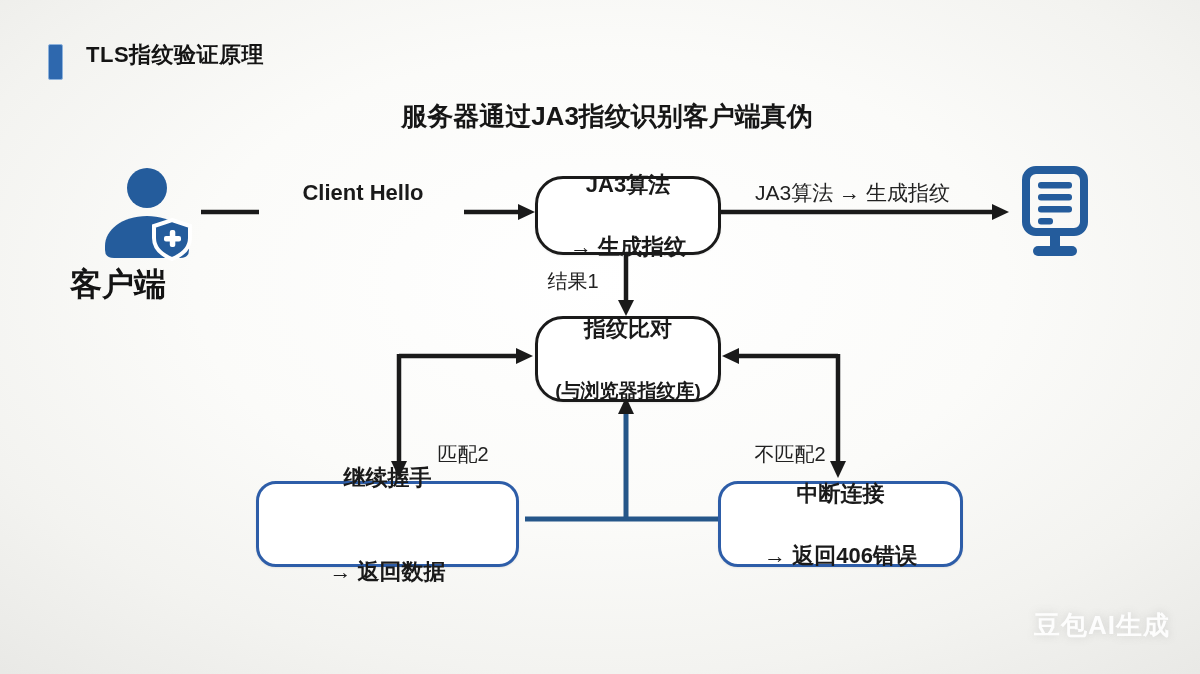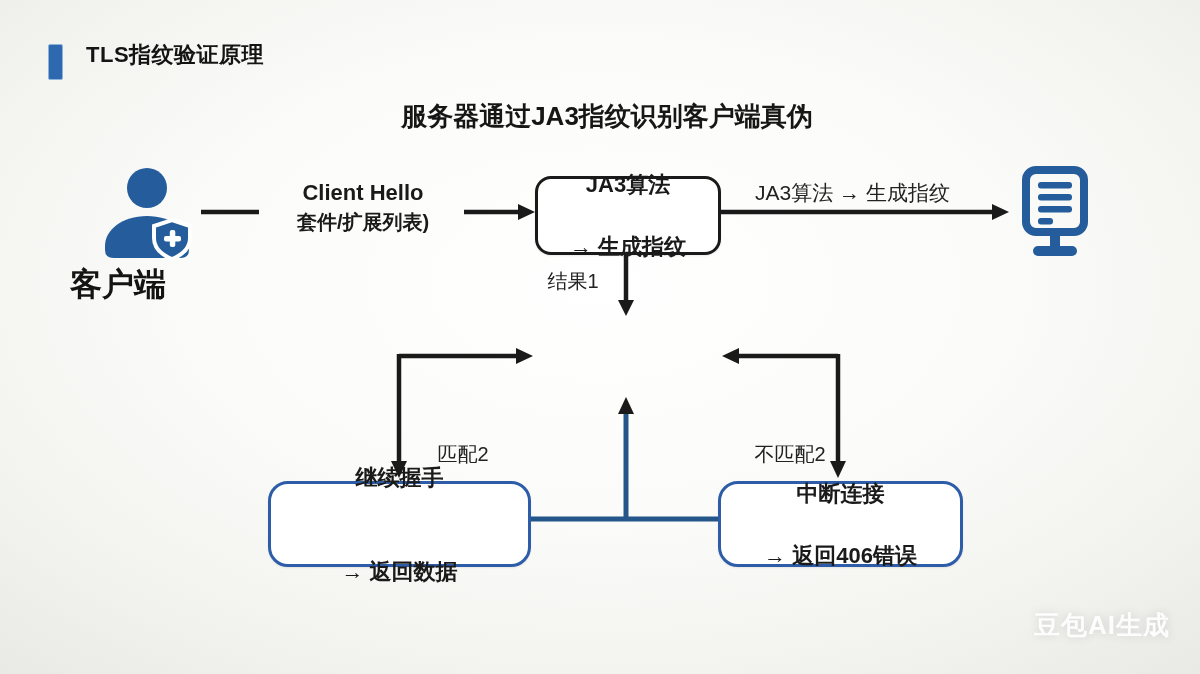--- a/index.html
+++ b/index.html
@@ -22,31 +22,31 @@
     left:86px;top:40px;width:520px;
     font-size:22px;font-weight:800;letter-spacing:0.5px;color:#141414;
   }
   .subtitle{
     left:300px;top:99px;width:614px;text-align:center;
     font-size:26px;font-weight:700;color:#161616;
   }
   
   .flowbox{
     display:flex;flex-direction:column;align-items:center;justify-content:center;
-    background:#ffffff;border-radius:16px;text-align:center;
+    background:#ffffff;border-radius:28px;text-align:center;
     box-shadow:0 1px 2px rgba(0,0,0,0.08);
   }
   .blackbox{border:3.5px solid #1a1a1a;}
   .bluebox{border:3px solid #2d5da8;border-radius:20px;}
   .flowbox .l1{font-size:22px;font-weight:700;line-height:29px;}
   .flowbox .l2{font-size:22px;font-weight:700;line-height:29px;margin-top:33px;}
   .flowbox.compare .l2{font-size:19px;}
   #ja3-box{left:535px;top:176px;width:180px;height:73px;}
   #compare-box{left:535px;top:316px;width:180px;height:80px;}
-  #continue-box{left:268px;top:481px;width:257px;height:80px;gap:32px;}
+  #continue-box{left:256px;top:481px;width:257px;height:80px;gap:32px;}
   #abort-box{left:718px;top:481px;width:239px;height:80px;}
   
   .node-label{font-size:32px;font-weight:800;text-align:left;color:#141414;}
   #client-label{left:70px;top:263px;width:160px;}
   #server-label{left:1000px;top:262px;width:110px;}
   
   .edge-label{font-size:20px;font-weight:400;color:#222;text-align:center;}
   #client-hello{left:255px;top:150px;width:216px;text-align:center;}
   #client-hello .hello-title{font-size:22px;font-weight:800;line-height:30px;margin-top:28px;}
   #client-hello .hello-line{font-size:20px;font-weight:700;line-height:29px;}
@@ -113,21 +113,20 @@
     <circle cx="47" cy="22" r="20" fill="#245c9c"></circle>
     <path d="M47,50 C22,50 5,64 5,80 L5,84 Q5,92 14,92 L80,92 Q89,92 89,84 L89,80 C89,64 72,50 47,50 Z" fill="#245c9c"></path>
     <path d="M72,54 L90,60 L90,72 C90,83 82,89 72,93 C62,89 54,83 54,72 L54,60 Z" fill="#245c9c" stroke="#ffffff" stroke-width="4"></path>
     <rect x="64" y="70" width="17" height="5.5" rx="2" fill="#ffffff"></rect>
     <rect x="69.8" y="64" width="5.5" height="17" rx="2" fill="#ffffff"></rect>
   </svg>
   <div class="abs node-label" id="client-label">客户端</div>
 
   <div class="abs" id="client-hello">
     <div class="hello-title">Client Hello</div>
-    <div class="hello-line">套件/扩展列表)</div>
   </div>
 
   <div class="abs flowbox blackbox" id="ja3-box">
     <div class="l1">JA3算法</div>
     <div class="l2">→ 生成指纹</div>
   </div>
 
   <div class="abs edge-label" id="ja3-to-server-label">JA3算法 → 生成指纹</div>
 
   <svg id="server-icon" class="abs" viewBox="0 0 68 94" xmlns="http://www.w3.org/2000/svg">
@@ -135,20 +134,24 @@
     <rect x="17" y="16" width="34" height="6.5" rx="3" fill="#245c9c"></rect>
     <rect x="17" y="28" width="34" height="6.5" rx="3" fill="#245c9c"></rect>
     <rect x="17" y="40" width="34" height="6.5" rx="3" fill="#245c9c"></rect>
     <rect x="17" y="52" width="15" height="6.5" rx="3" fill="#245c9c"></rect>
     <rect x="29" y="66" width="10" height="14" fill="#245c9c"></rect>
     <rect x="12" y="80" width="44" height="10" rx="5" fill="#245c9c"></rect>
   </svg>
 
   <div class="abs edge-label" id="result-label">结果1</div>
 
+  <div class="abs flowbox blackbox compare" id="compare-box">
+    <div class="l1">指纹比对</div>
+    <div class="l2">(与浏览器指纹库)</div>
+  </div>
 
   <div class="abs edge-label" id="match-label">匹配2</div>
   <div class="abs edge-label" id="no-match-label">不匹配2</div>
 
   <div class="abs flowbox bluebox" id="continue-box">
     <div class="l1">继续握手</div>
     <div class="l2">→ 返回数据</div>
   </div>
   <div class="abs flowbox bluebox" id="abort-box">
     <div class="l1">中断连接</div>

